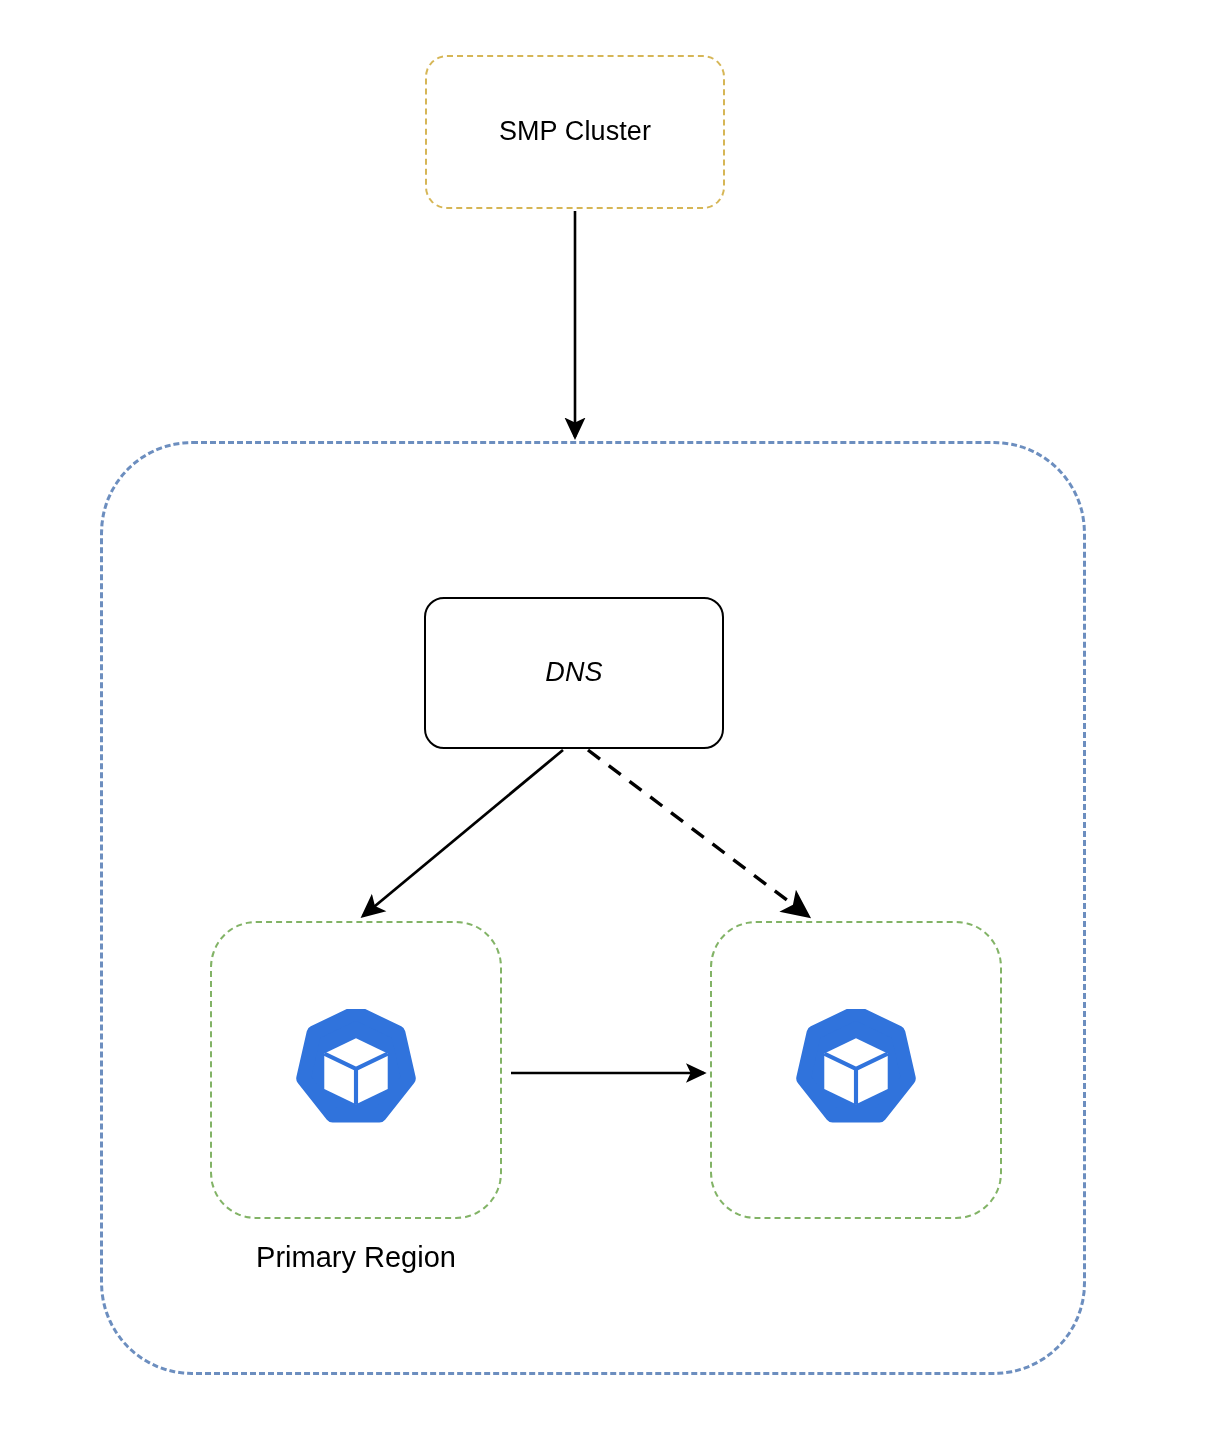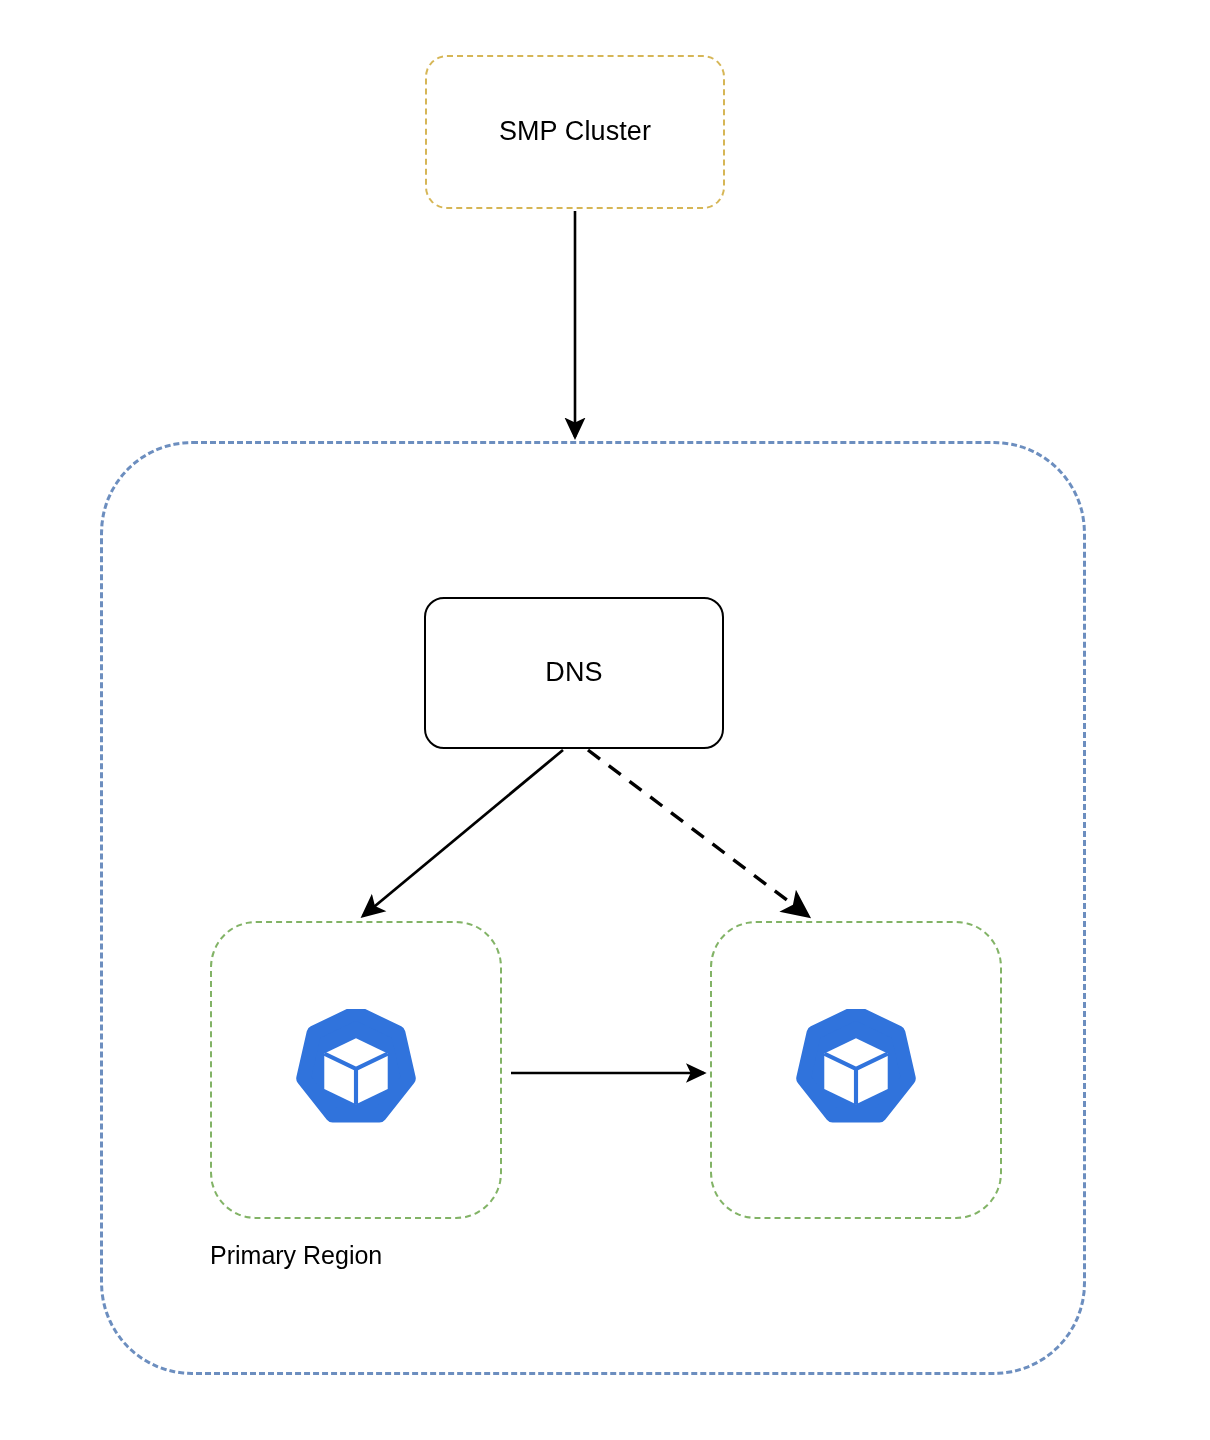--- a/index.html
+++ b/index.html
@@ -70,41 +70,43 @@
 
   
   #dns-node {
     left: 424px;
     top: 574px;
     width: 300px;
     height: 152px;
     border: 2px solid #000000;
     border-radius: 20px;
     background: #ffffff;
+    font-style: italic;
   }
 
   
   .region-box {
     position: absolute;
     width: 292px;
     height: 298px;
     border: 2px dashed #82b366;
     border-radius: 46px;
     display: flex;
     align-items: center;
     justify-content: center;
     background: transparent;
   }
   #primary-region-box { left: 210px; top: 898px; }
   #secondary-region-box { left: 710px; top: 898px; }
 
   .region-caption {
     position: absolute;
     width: 292px;
-    font-size: 25px;
+    text-align: center;
+    font-size: 29px;
     color: #000000;
     white-space: nowrap;
   }
   #primary-region-caption { left: 210px; top: 1218px; }
   #secondary-region-caption { left: 710px; top: 1218px; }
 
   .k8s-logo { display: block; width: 122px; height: 122px; }
 </style>
 </head>
 <body>

